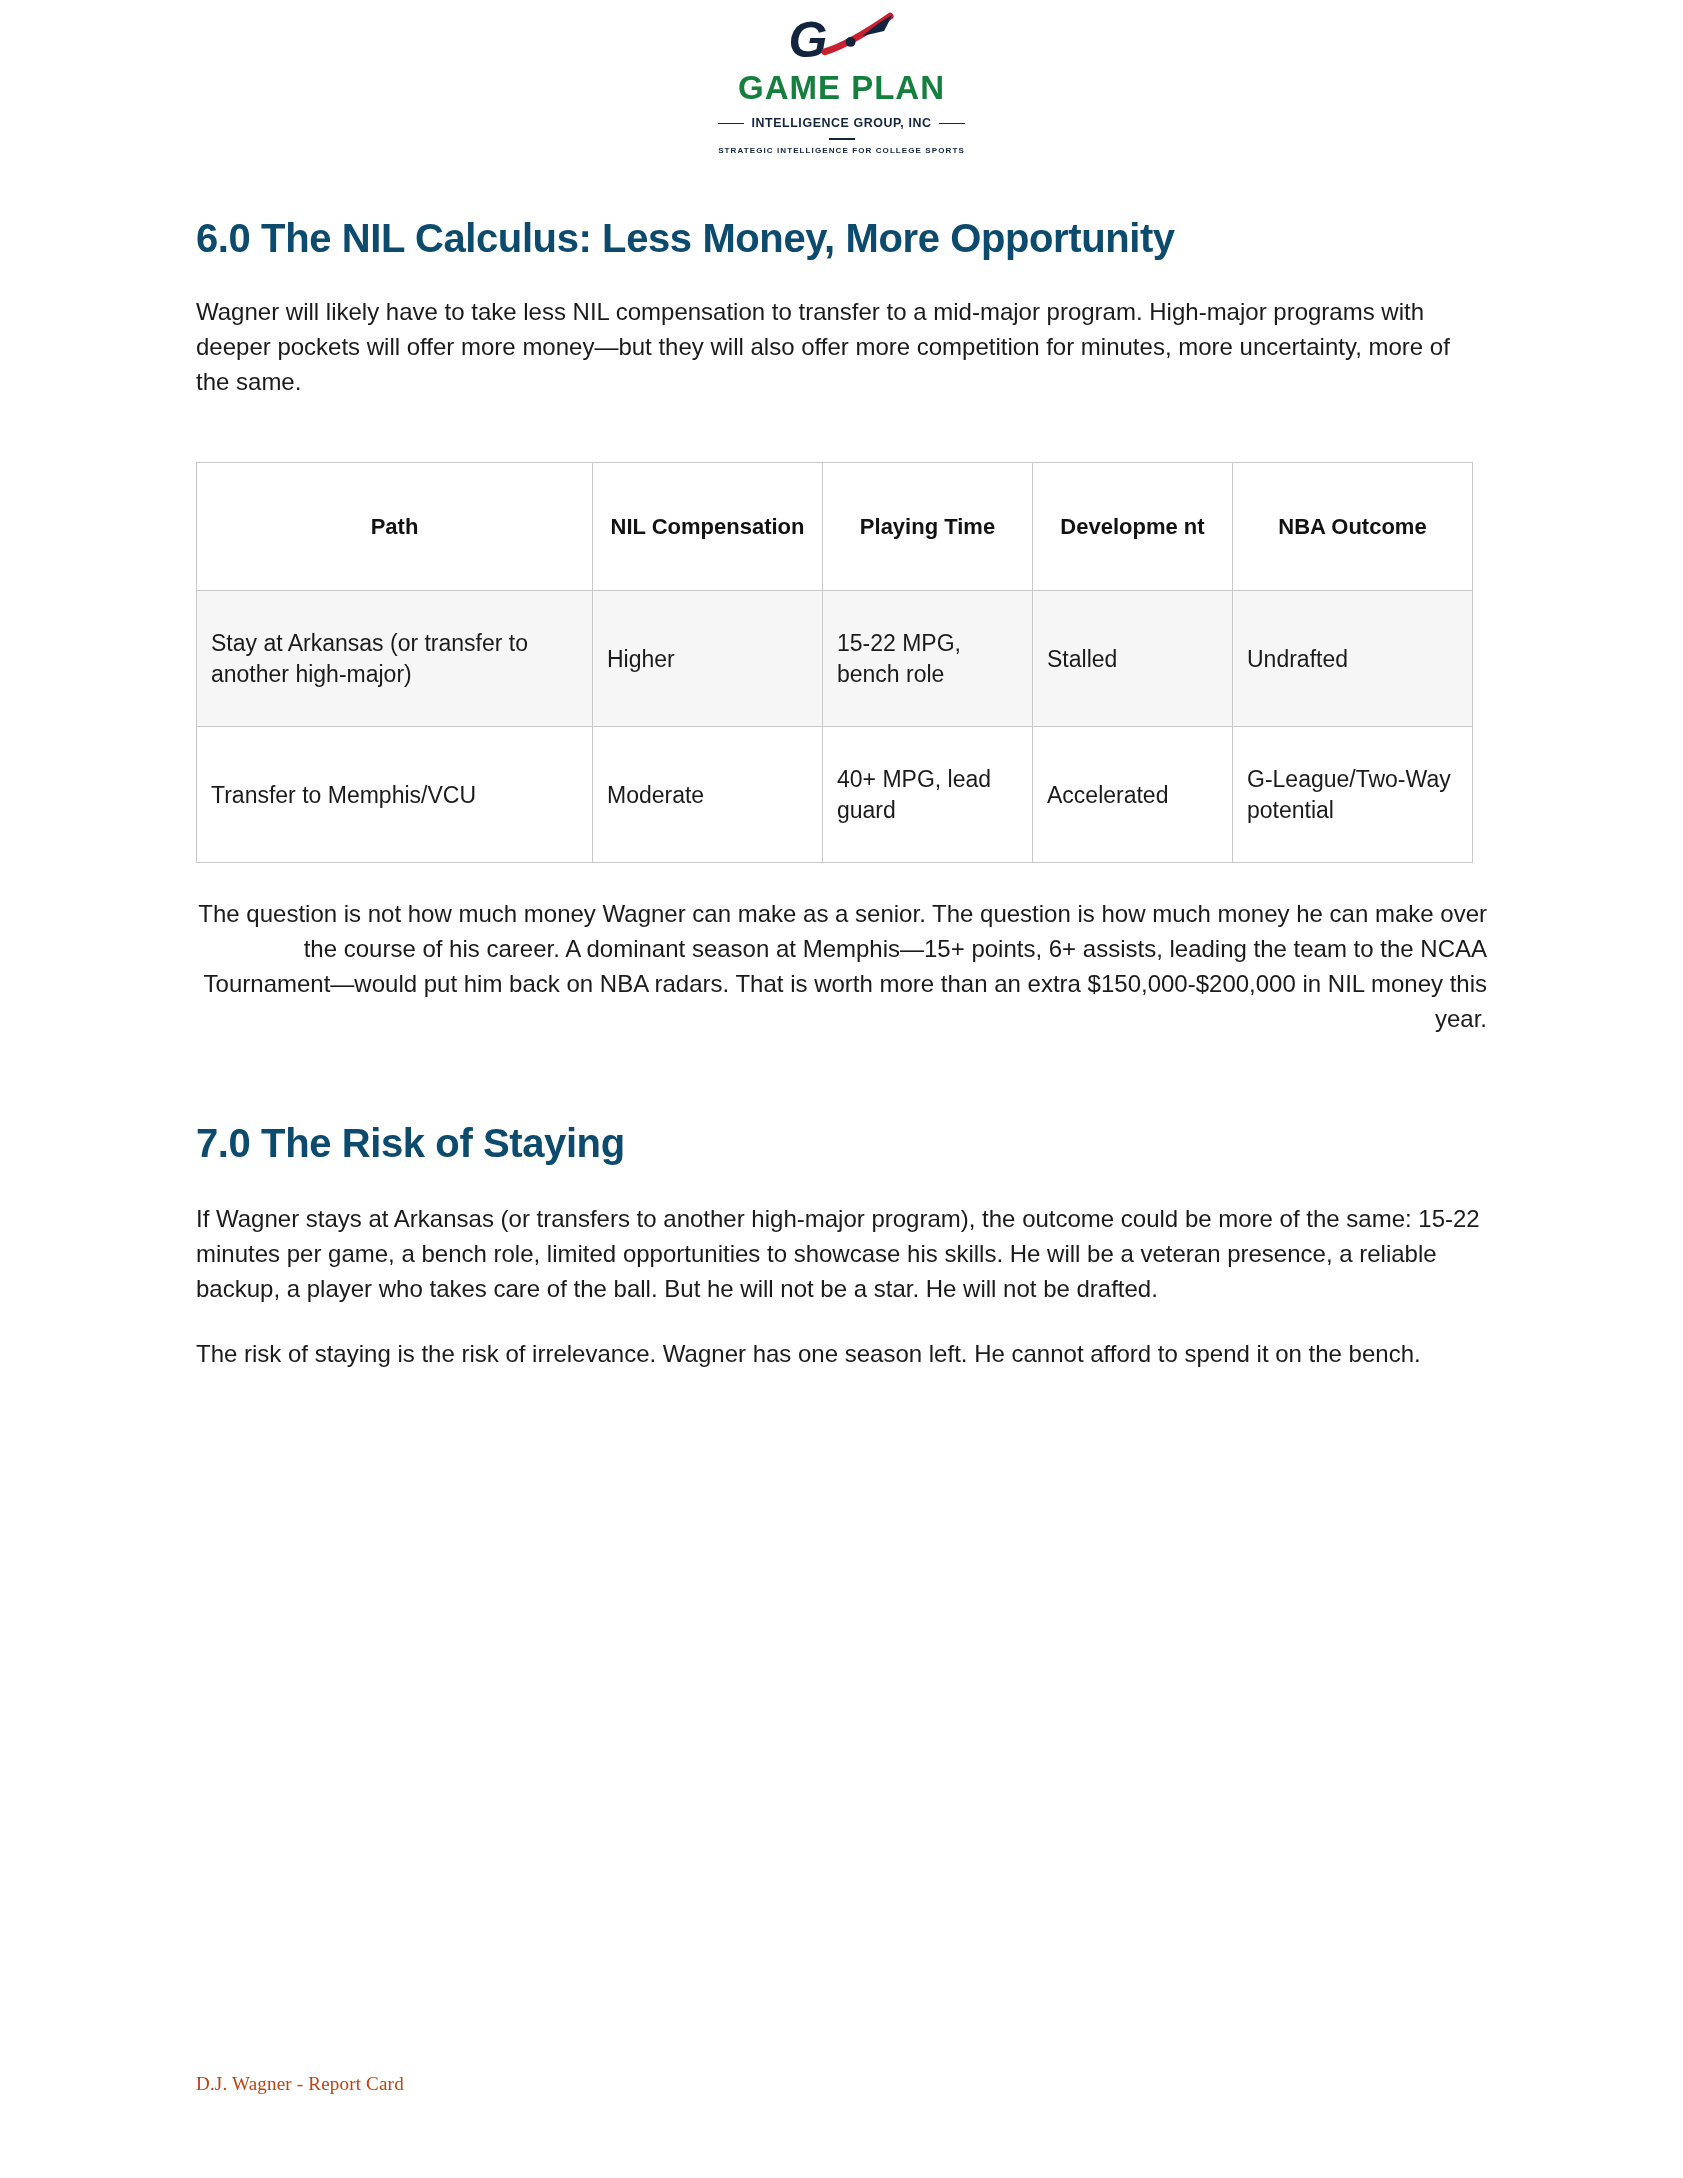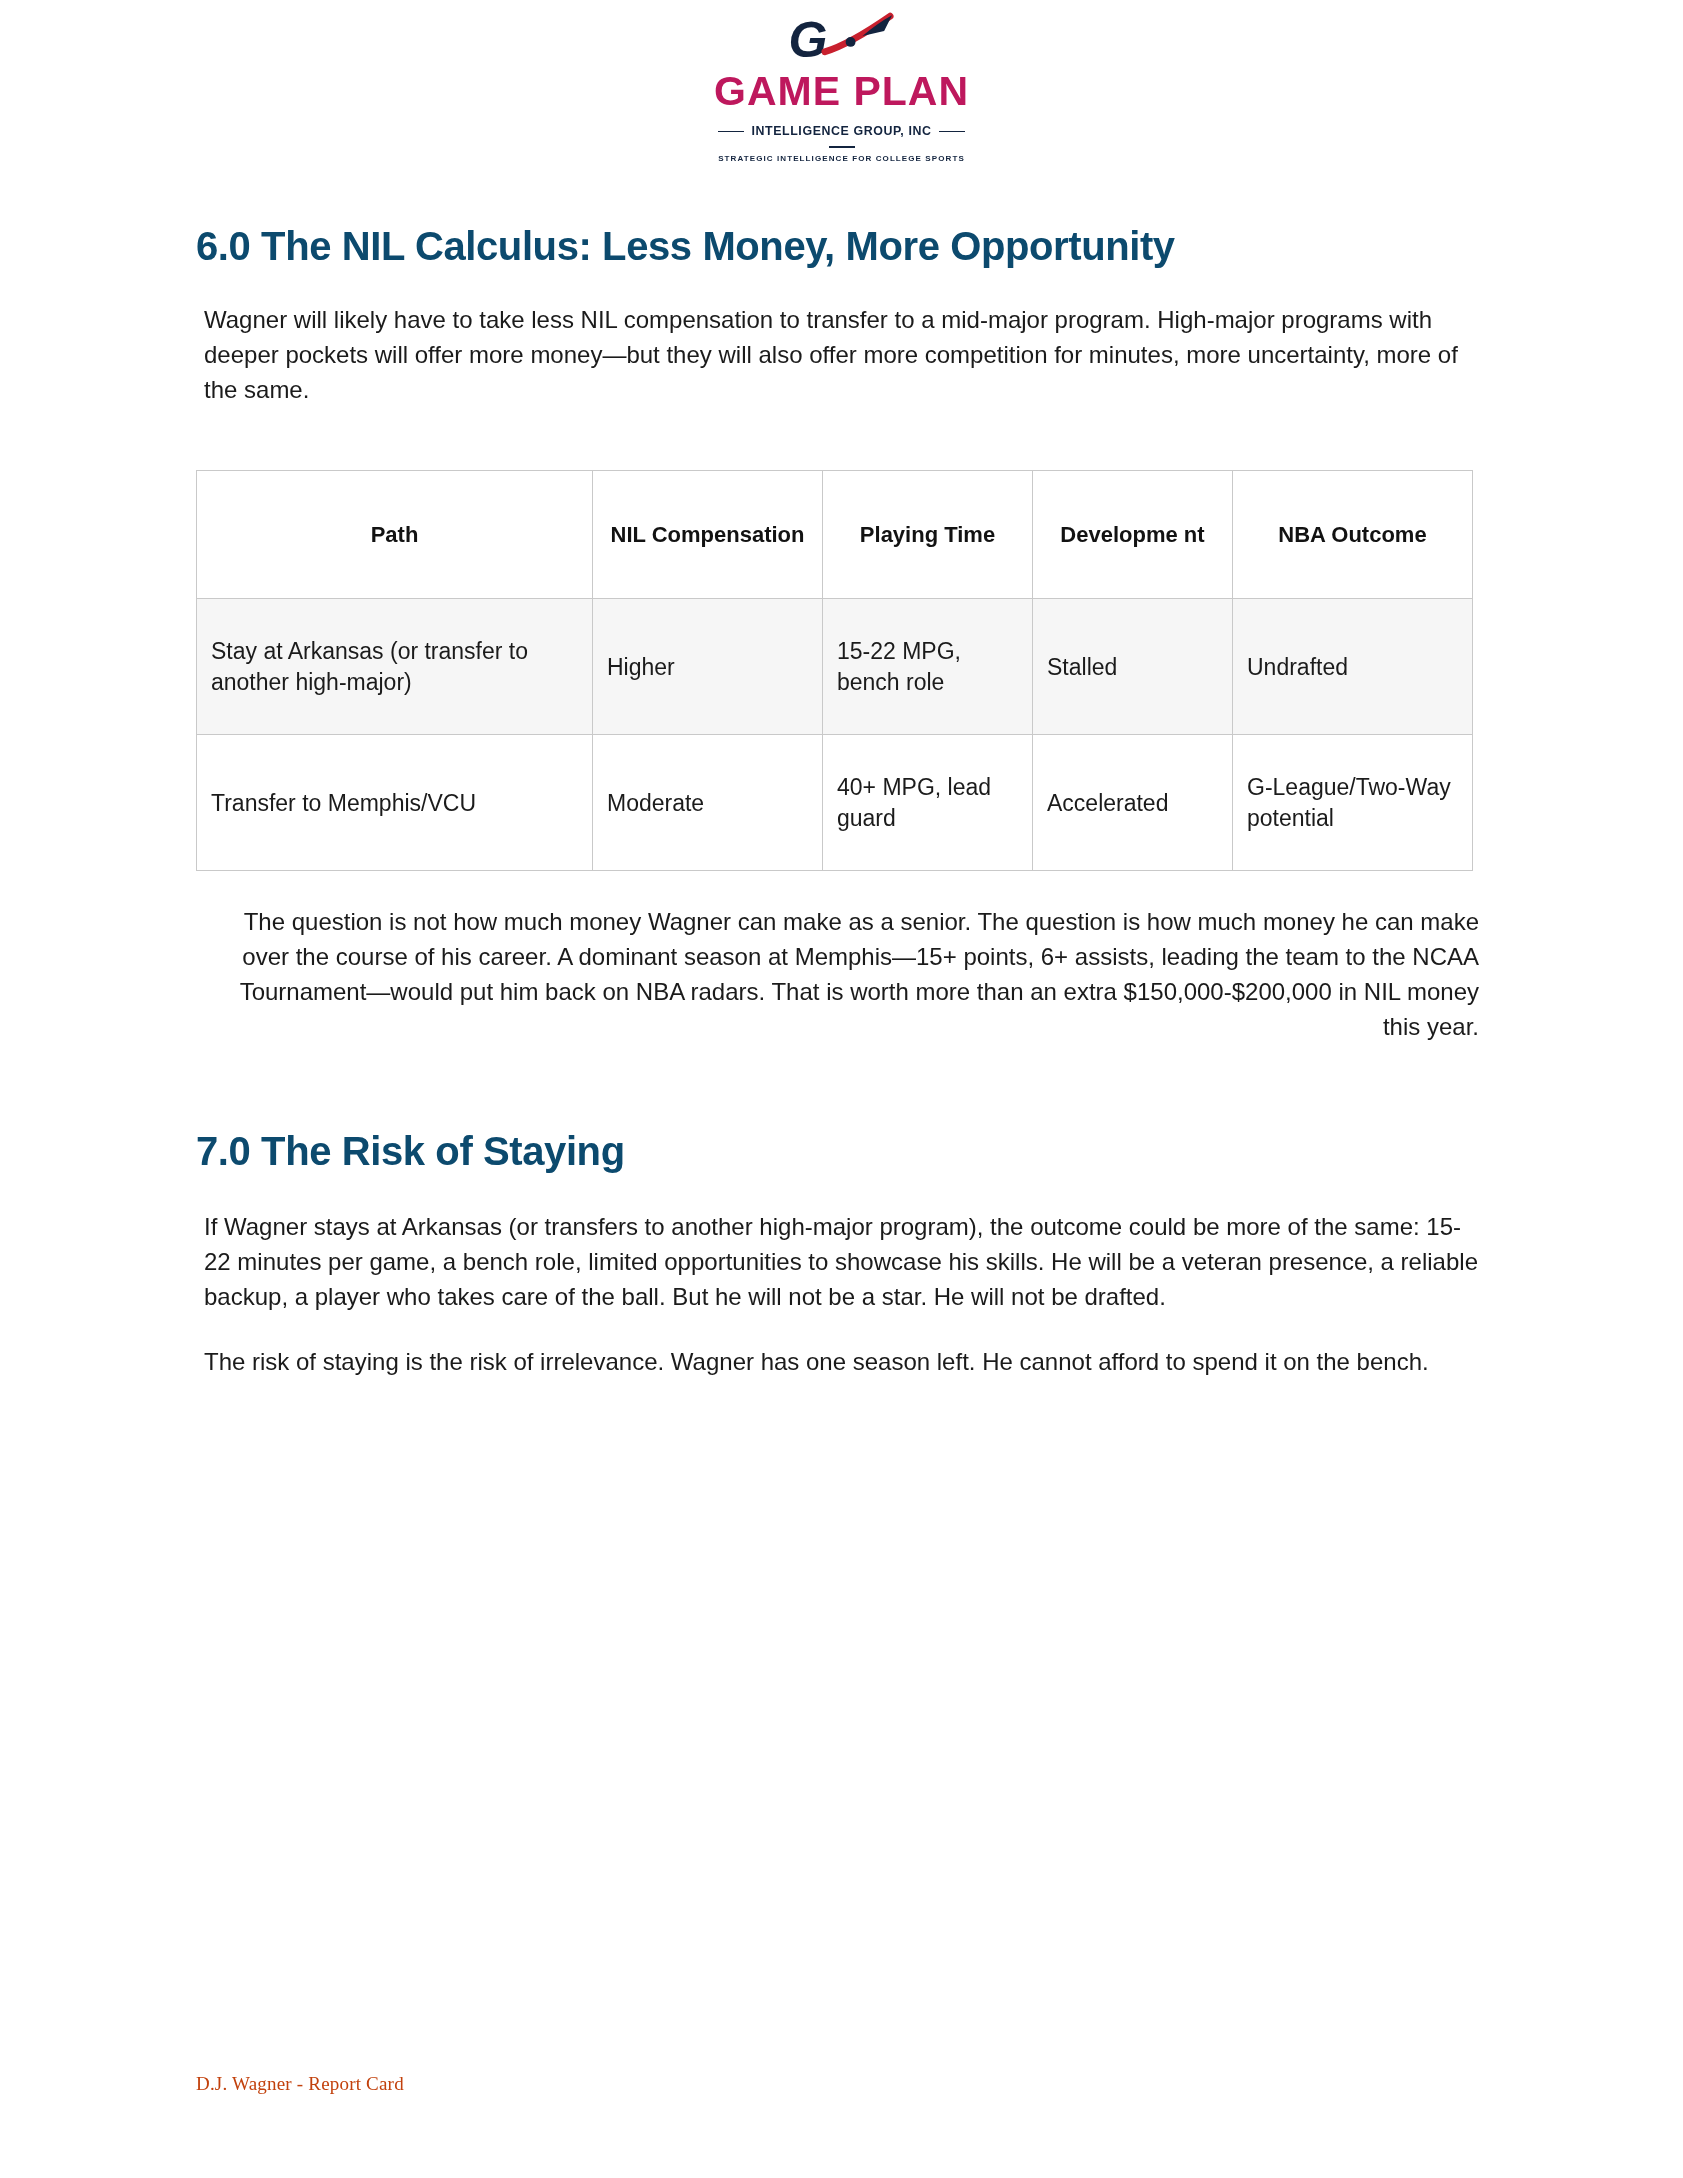--- a/index.html
+++ b/index.html
@@ -50,23 +50,23 @@
     color: #13243f;
     letter-spacing: -2px;
     font-style: italic;
   }
   .logo-swoosh {
     position: relative;
     margin-left: -4px;
     margin-bottom: 6px;
   }
   .logo-title {
-    font-size: 41px;
-    font-weight: bold;
-    color: #be185d;
+    font-size: 33px;
+    font-weight: bold;
+    color: #15803d;
     letter-spacing: 1px;
     margin-top: 6px;
   }
   .logo-sub {
     font-size: 12.4px;
     font-weight: bold;
     color: #13243f;
     letter-spacing: 0.6px;
     margin-top: 13px;
     position: relative;
@@ -100,21 +100,21 @@
     margin: 0;
     color: #0c4a6e;
   }
   #h-6 { margin-top: 61px; }
   #h-7 { margin-top: 85px; }
 
   p.body-text {
     font-size: 24px;
     line-height: 1.45;
     color: #1b1b1b;
-    margin: 8px;
+    margin: 0;
   }
   #p-intro { margin-top: 34px; }
   #p-after-table { margin-top: 34px; text-align: right; }
   #p-7-1 { margin-top: 36px; }
   #p-7-2 { margin-top: 30px; }
 
   
   .nil-table {
     margin-top: 63px;
     border-collapse: collapse;

